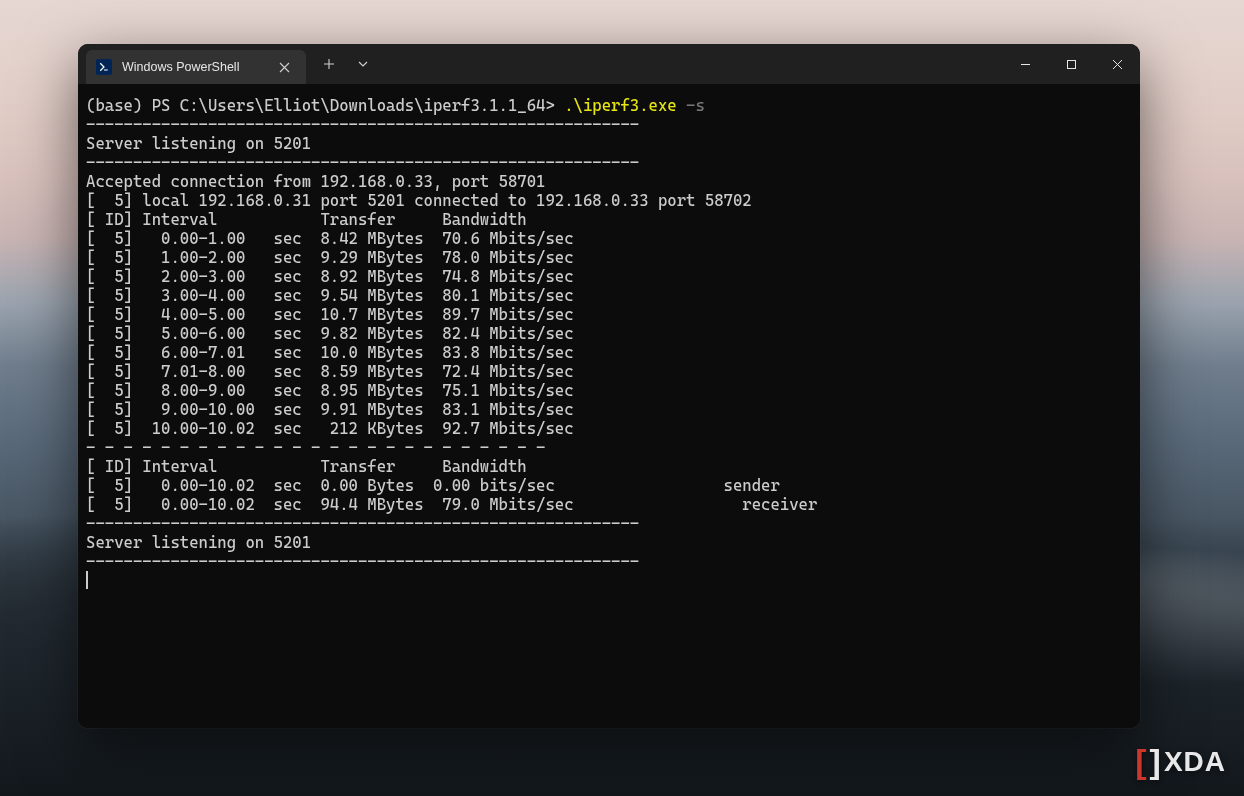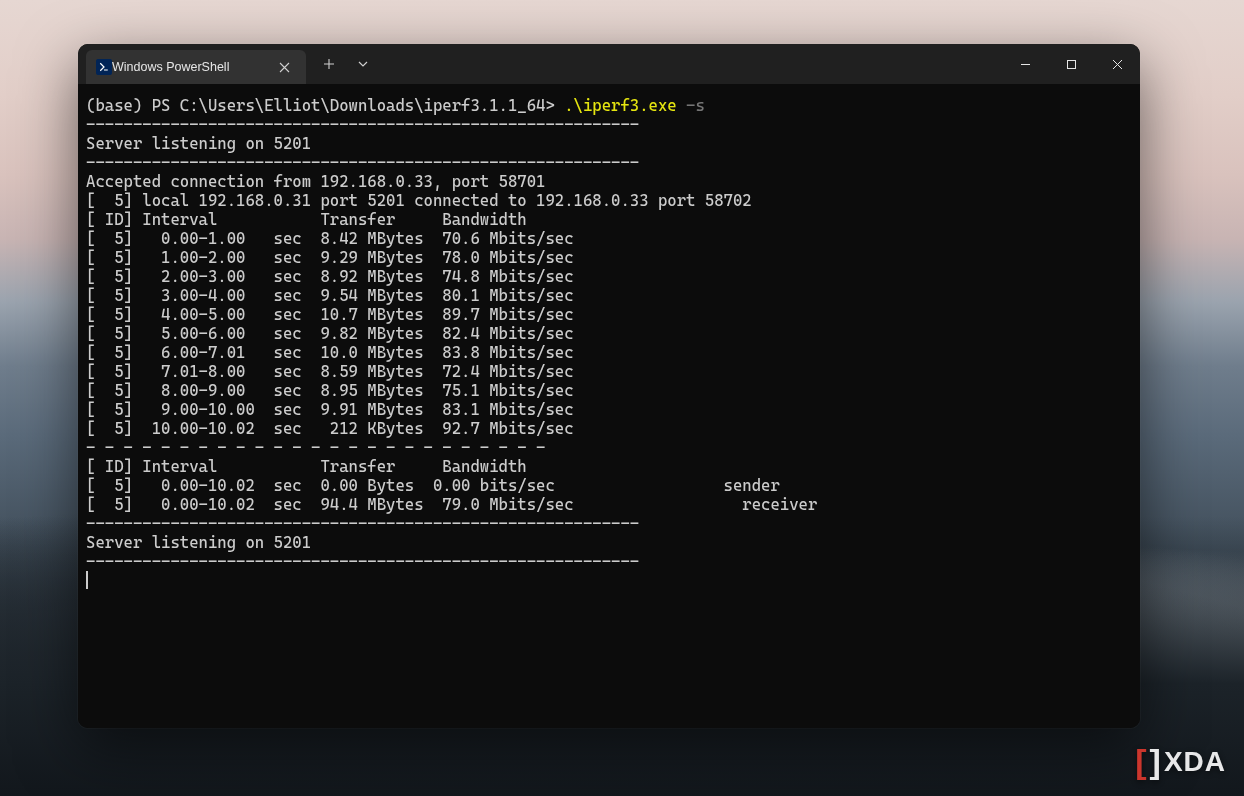--- a/index.html
+++ b/index.html
@@ -19,21 +19,21 @@
   .window {
     position: absolute; left: 78px; top: 44px; width: 1062px; height: 684px;
     background: #0c0c0c; border-radius: 10px; overflow: hidden;
     box-shadow: 0 20px 60px rgba(0,0,0,0.55), 0 0 0 1px rgba(255,255,255,0.04);
   }
   .titlebar {
     height: 40px; background: #202020; display: flex; align-items: stretch;
     position: relative;
   }
   .tab {
-    display: flex; align-items: center; 
+    display: flex; align-items: center; gap: 10px;
     background: #323232; height: 34px; margin-top: 6px; margin-left: 8px;
     padding: 0 10px 0 10px; border-radius: 6px 6px 0 0; min-width: 220px;
     color: #e6e6e6; font-size: 12.5px;
     position: relative;
   }
   .tab .ps-icon {
     width: 16px; height: 16px; background:#012456; border-radius:2px;
     display:flex; align-items:center; justify-content:center;
   }
   .tab .ps-icon svg { width:12px; height:12px; }

